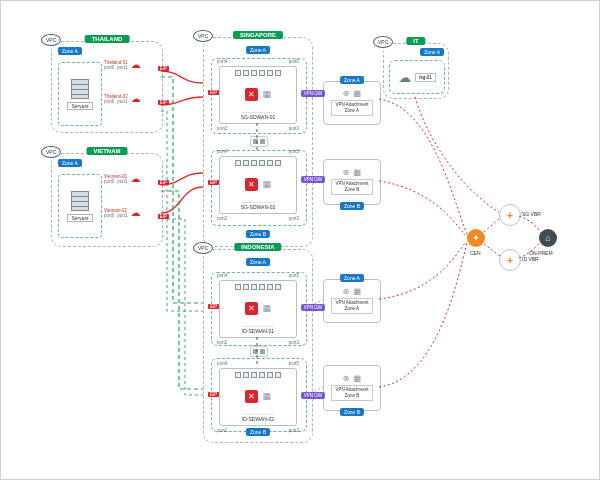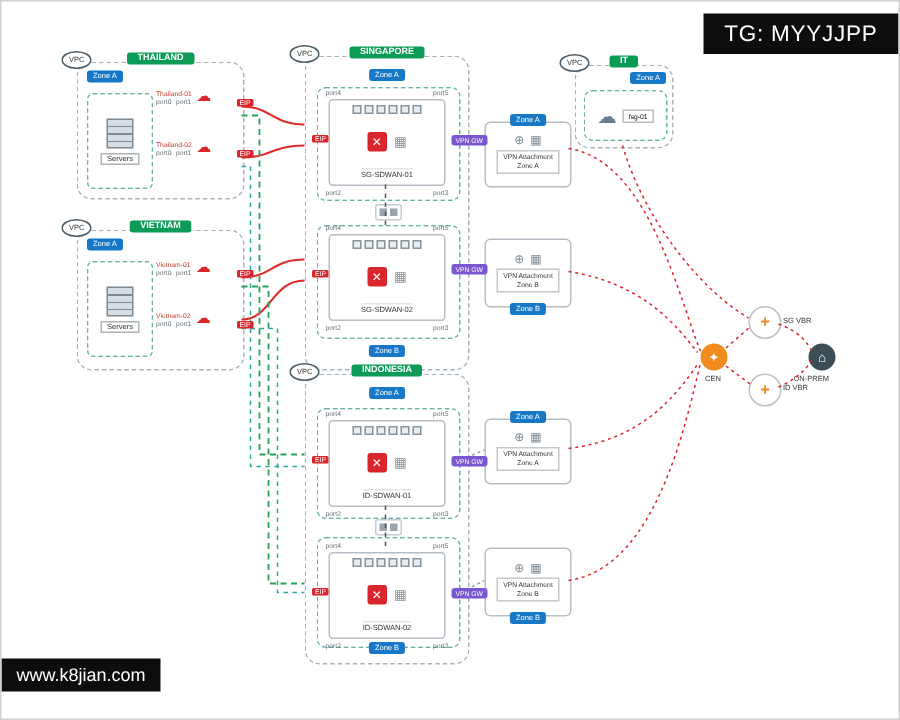--- a/index.html
+++ b/index.html
@@ -342,15 +342,13 @@
     <path d="M378,298 C428,292 450,262 464,242" stroke="#d9262c" stroke-width="1" fill="none" stroke-dasharray="2,2.5"></path>
     <path d="M378,386 C436,378 456,282 466,241" stroke="#d9262c" stroke-width="1" fill="none" stroke-dasharray="2,2.5"></path>
     <path d="M414,96 C430,150 470,195 498,211" stroke="#d9262c" stroke-width="1" fill="none" stroke-dasharray="2,2.5"></path>
 
     <path d="M483,231 L499,217" stroke="#d9262c" stroke-width="1" fill="none" stroke-dasharray="2,2.5"></path>
     <path d="M483,243 L499,255" stroke="#d9262c" stroke-width="1" fill="none" stroke-dasharray="2,2.5"></path>
     <path d="M518,215 C532,220 538,228 540,233" stroke="#d9262c" stroke-width="1" fill="none" stroke-dasharray="2,2.5"></path>
     <path d="M518,257 C532,251 538,243 540,239" stroke="#d9262c" stroke-width="1" fill="none" stroke-dasharray="2,2.5"></path>
   </svg>
 
-  <div class="tg-box">TG: MYYJJPP</div>
-  <div class="wm-box">www.k8jian.com</div>
 </div>
 
 </body></html>

